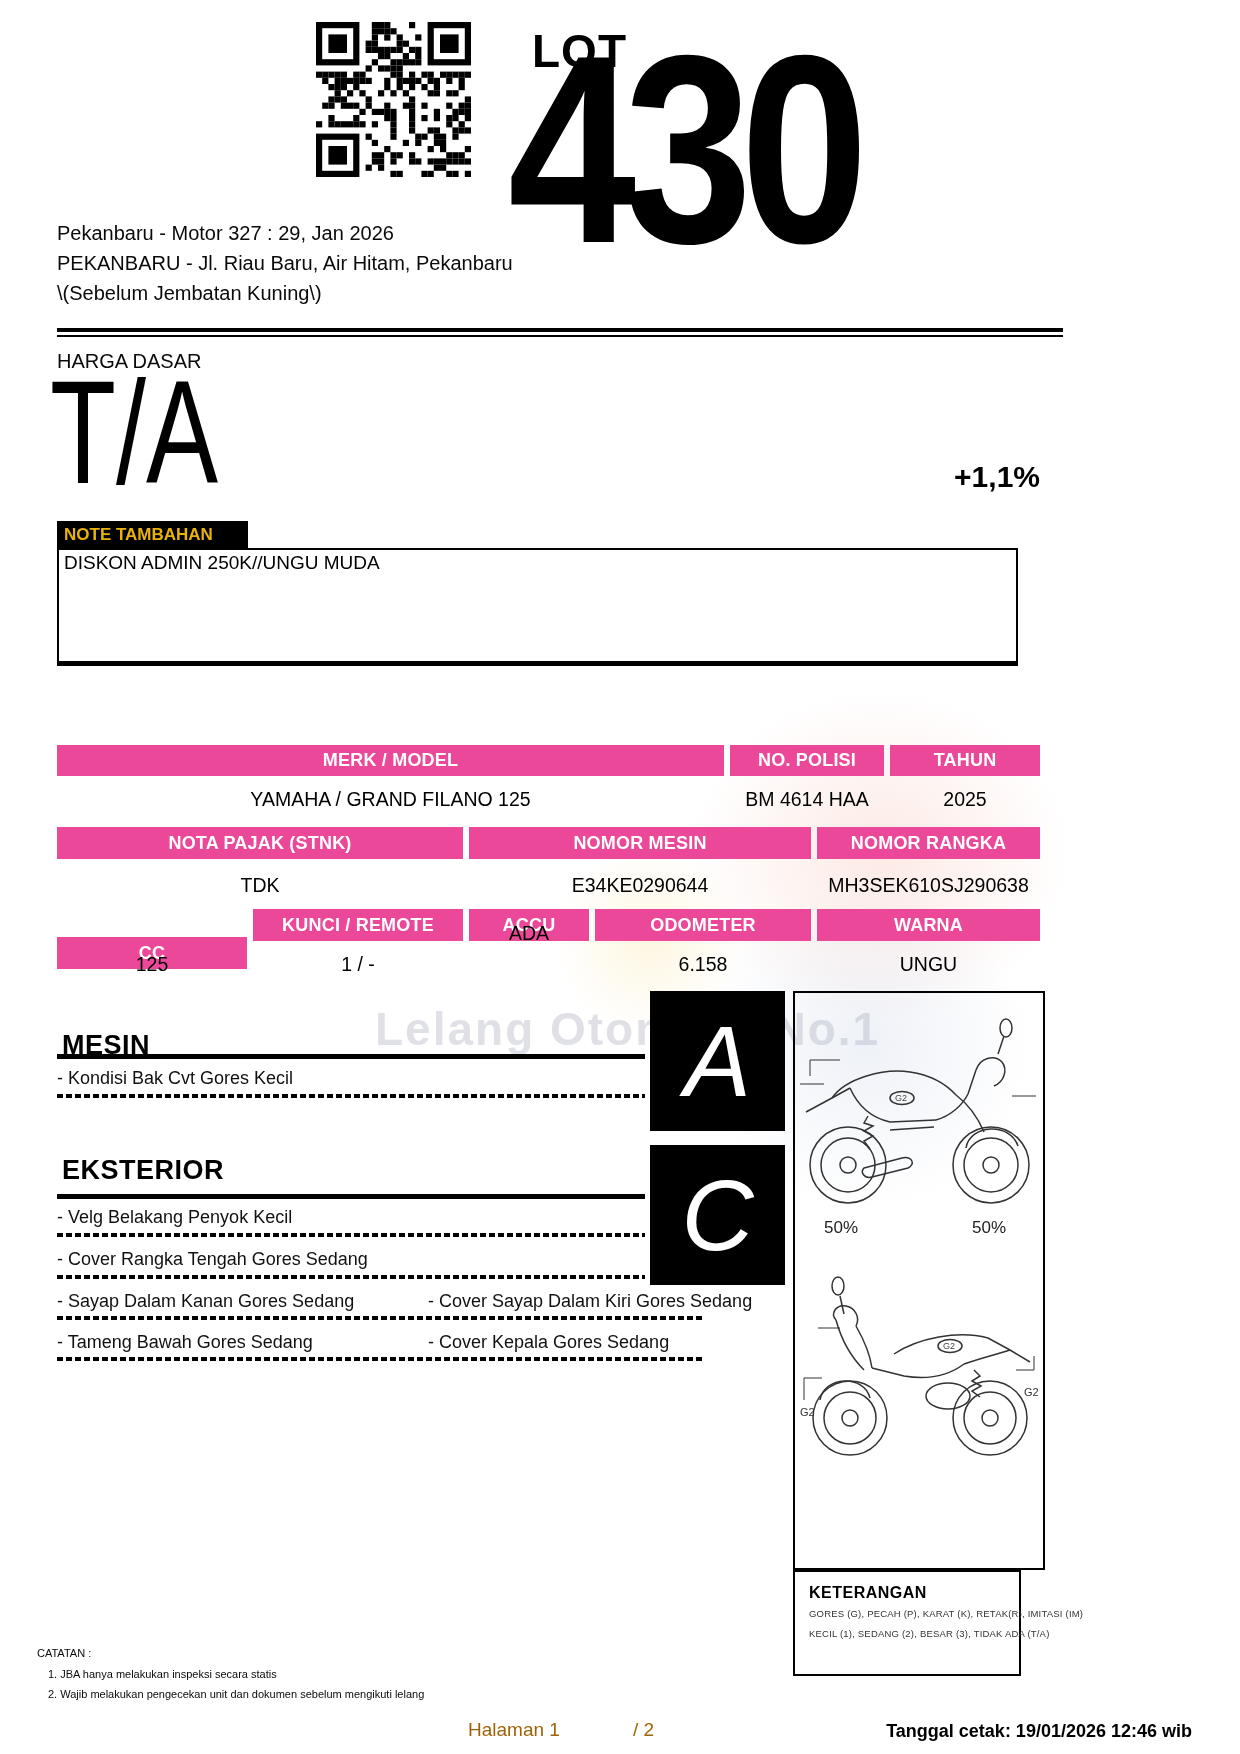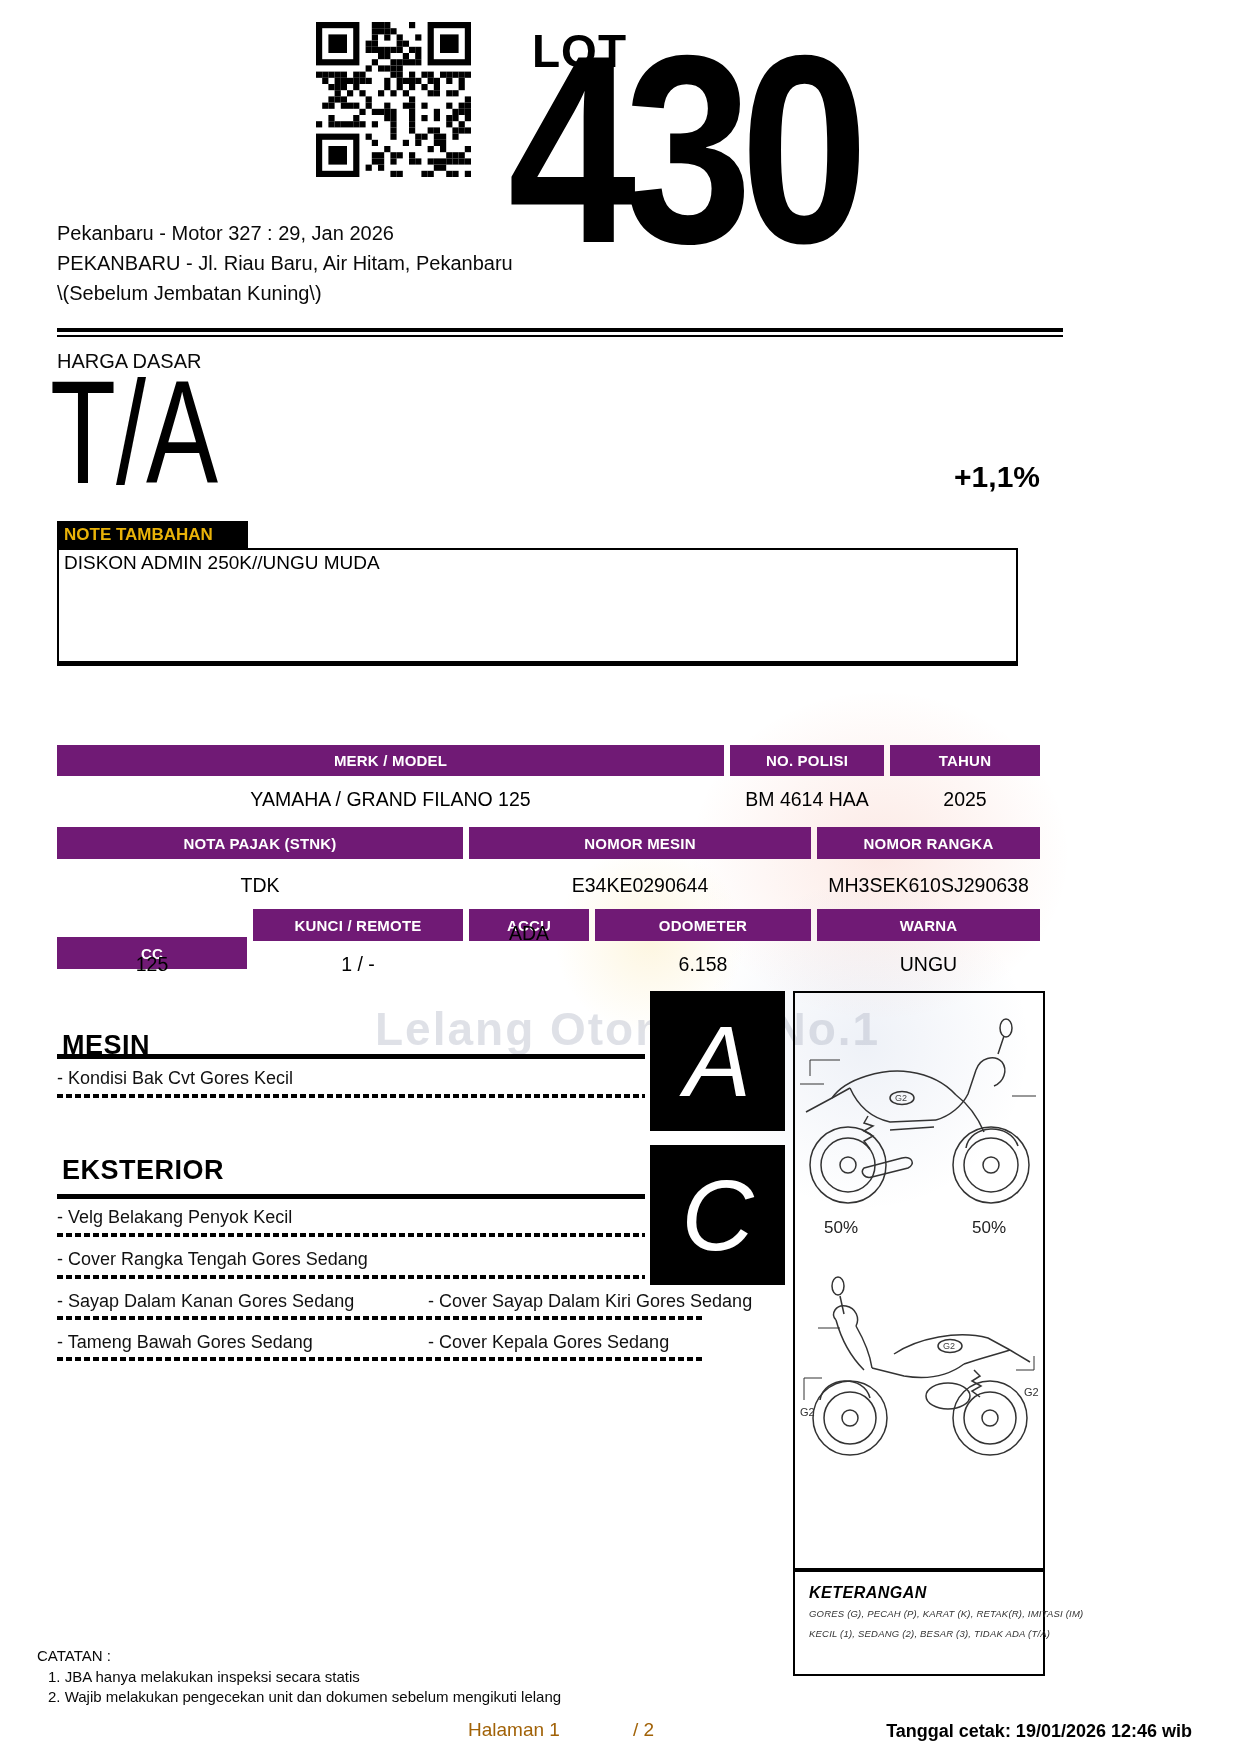--- a/index.html
+++ b/index.html
@@ -3,32 +3,32 @@
 <meta charset="utf-8">
 <style>
   html,body{margin:0;padding:0;background:#888;}
   #page{position:relative;width:1240px;height:1754px;background:#ffffff;margin:0 auto;
         font-family:"Liberation Sans","DejaVu Sans",sans-serif;color:#000;overflow:hidden;}
   .abs{position:absolute;}
   .wm-blob{position:absolute;border-radius:50%;pointer-events:none;}
   .venue{font-size:20px;line-height:30px;color:#0a0a0a;}
   .double-rule{border-top:4px solid #000;border-bottom:2px solid #000;height:3px;}
   .black-label{background:#000;color:#eab308;font-weight:bold;display:flex;align-items:center;}
-  .th{background:#701a75;color:#fff;font-weight:bold;font-size:15px;display:flex;align-items:center;justify-content:center;letter-spacing:.2px;}
+  .th{background:#ec4899;color:#fff;font-weight:bold;font-size:18px;display:flex;align-items:center;justify-content:center;letter-spacing:.2px;}
   .td{font-size:19.5px;display:flex;align-items:center;justify-content:center;}
   .sec-title{font-size:27px;font-weight:bold;letter-spacing:.5px;}
   .rule{background:#000;height:5px;}
   .dotline{height:4px;background-image:repeating-linear-gradient(90deg,#000 0 6px,transparent 6px 9px);}
   .item{font-size:18px;color:#111;white-space:nowrap;}
   .grade-box{left:650px;width:135px;height:140px;background:#000;color:#fff;
              display:flex;align-items:center;justify-content:center;
              font-size:100px;font-style:italic;font-weight:400;}
   .panel{border:2px solid #000;background:transparent;}
   .ket-line{font-size:9.5px;color:#333;letter-spacing:.2px;white-space:nowrap;}
-  .catatan{font-size:15px;color:#0a0a0a;}
+  .catatan{font-size:11px;color:#0a0a0a;}
   .footer-txt{font-size:19px;color:#a16207;}
   svg text{font-family:"Liberation Sans",sans-serif;}
 </style>
 </head>
 <body>
 
 <div id="page">
 
   <div class="wm-blob" style="left:690px;top:690px;width:380px;height:330px;background:radial-gradient(closest-side,rgba(232,80,40,0.12),rgba(232,80,40,0.0));"></div>
   <div class="wm-blob" style="left:555px;top:845px;width:190px;height:190px;background:radial-gradient(closest-side,rgba(245,200,66,0.16),rgba(245,200,66,0.0));"></div>
@@ -426,21 +426,21 @@
         <path d="M6,120 h18 M6,120 v22"></path>
         <path d="M236,112 h-18 M236,112 v-14"></path>
         <path d="M20,70 h22"></path>
       </g>
     </g>
     <text x="145" y="91" font-size="9" fill="#444">G2</text>
     <text x="2" y="158" font-size="11" fill="#333">G2</text>
     <text x="226" y="138" font-size="11" fill="#333">G2</text>
   </svg>
 
-  <div class="abs panel" style="left:793px;top:1570px;width:252px;height:106px;box-sizing:border-box;font-style:italic;">
+  <div class="abs panel" style="left:793px;top:1570px;width:228px;height:106px;box-sizing:border-box;">
     <div style="font-size:16px;font-weight:bold;letter-spacing:.5px;margin:12px 0 6px 14px;">KETERANGAN</div>
     <div class="ket-line" style="margin:0 0 9px 14px;">GORES (G), PECAH (P), KARAT (K), RETAK(R), IMITASI (IM)</div>
     <div class="ket-line" style="margin:0 0 0 14px;">KECIL (1), SEDANG (2), BESAR (3), TIDAK ADA (T/A)</div>
   </div>
 
   <div class="abs catatan" style="left:37px;top:1647px;">CATATAN :</div>
   <div class="abs catatan" style="left:48px;top:1668px;">1. JBA hanya melakukan inspeksi secara statis</div>
   <div class="abs catatan" style="left:48px;top:1688px;">2. Wajib melakukan pengecekan unit dan dokumen sebelum mengikuti lelang</div>
 
   <div class="abs footer-txt" style="left:468px;top:1719px;">Halaman 1</div>

